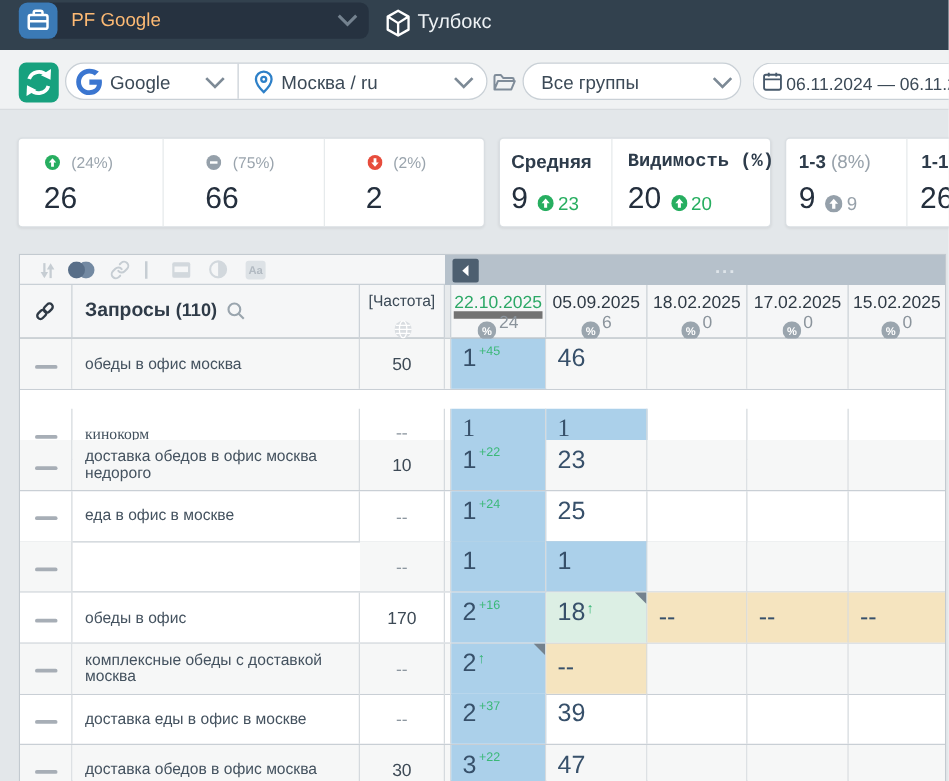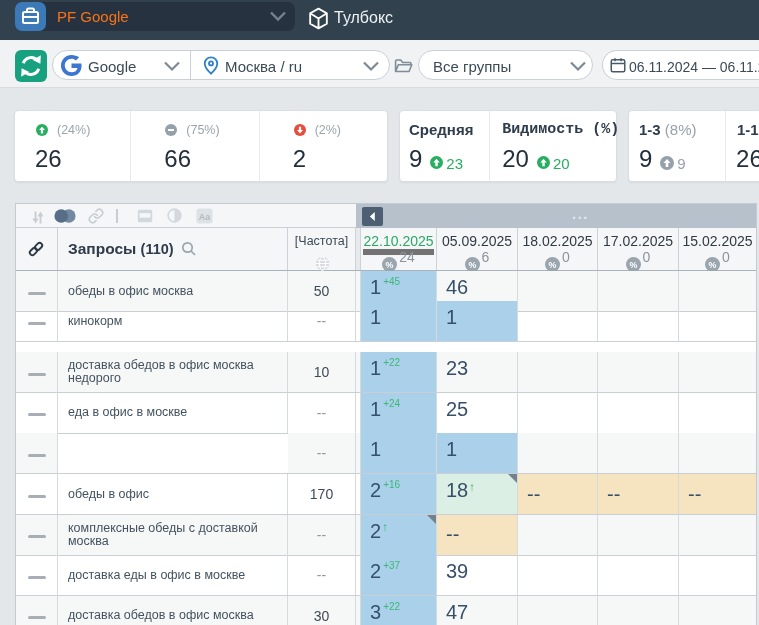--- a/index.html
+++ b/index.html
@@ -3,21 +3,21 @@
 <meta charset="utf-8">
 <style>
 * { margin:0; padding:0; box-sizing:border-box; }
 html,body { width:759px; height:625px; overflow:hidden; }
 body { font-family:"Liberation Sans", sans-serif; background:#e3e7ea; position:relative; }
 .abs { position:absolute; }
 
 
 #topbar { left:0; top:0; width:759px; height:40px; background:#32414e; }
 #projsel { left:15px; top:2px; width:280px; height:29px; background:#263240; border-radius:7px; }
-#projsel .txt { position:absolute; left:42px; top:6px; color:#f97316; font-size:15px; }
+#projsel .txt { position:absolute; left:42px; top:6px; color:#fdba74; font-size:15px; }
 #bcase { left:15px; top:2px; width:31px; height:29px; background:#3b7ab6; border-radius:7px; }
 #tulbox { left:334px; top:9px; color:#eef2f5; font-size:16px; }
 
 
 #toolrow { left:0; top:40px; width:759px; height:48px; background:#f0f2f3; border-bottom:1px solid #d8dcdf; }
 .pill { position:absolute; top:50px; height:30px; background:#fff; border:1px solid #c9d0d6; border-radius:16px; }
 #syncbtn { left:15px; top:50px; width:32px; height:32px; background:#17a17e; border-radius:6px; }
 .chev { position:absolute; width:10px; height:10px; }
 .chev svg { display:block; }
 .seltxt { position:absolute; font-size:15px; color:#3c4a57; white-space:nowrap; }
@@ -333,21 +333,21 @@
           <span>обеды в офис москва</span>
         </div>
         <div class="cell freq odd" style="left:272px; width:68px;">50</div>
         <div class="cell odd" style="left:340px; width:5px;"></div>
         <div class="cell pos posb" style="left:345px; width:76px;">1<span class="sup">+45</span></div>
         <div class="cell pos odd" style="left:421px; width:81px;">46</div>
         <div class="cell pos odd" style="left:502px; width:80px;"></div>
         <div class="cell pos odd" style="left:582px; width:81px;"></div>
         <div class="cell pos odd" style="left:663px; width:77px;border-right:none;"></div>
       </div>
-      <div class="row" style="top:97px;">
+      <div class="row" style="top:123px;font-family:Liberation Serif, serif;">
         <div class="cell" style="left:0; width:42px; display:flex;">
           <div class="dash"></div>
         </div>
         <div class="cell kw" style="left:42px; width:230px;">
           <span>кинокорм</span>
         </div>
         <div class="cell freq" style="left:272px; width:68px; color:#8d97a0;">--</div>
         <div class="cell" style="left:340px; width:5px;"></div>
         <div class="cell pos posb" style="left:345px; width:76px;">1<span class="sup"></span></div>
         <div class="cell pos posb" style="left:421px; width:81px;">1</div>

